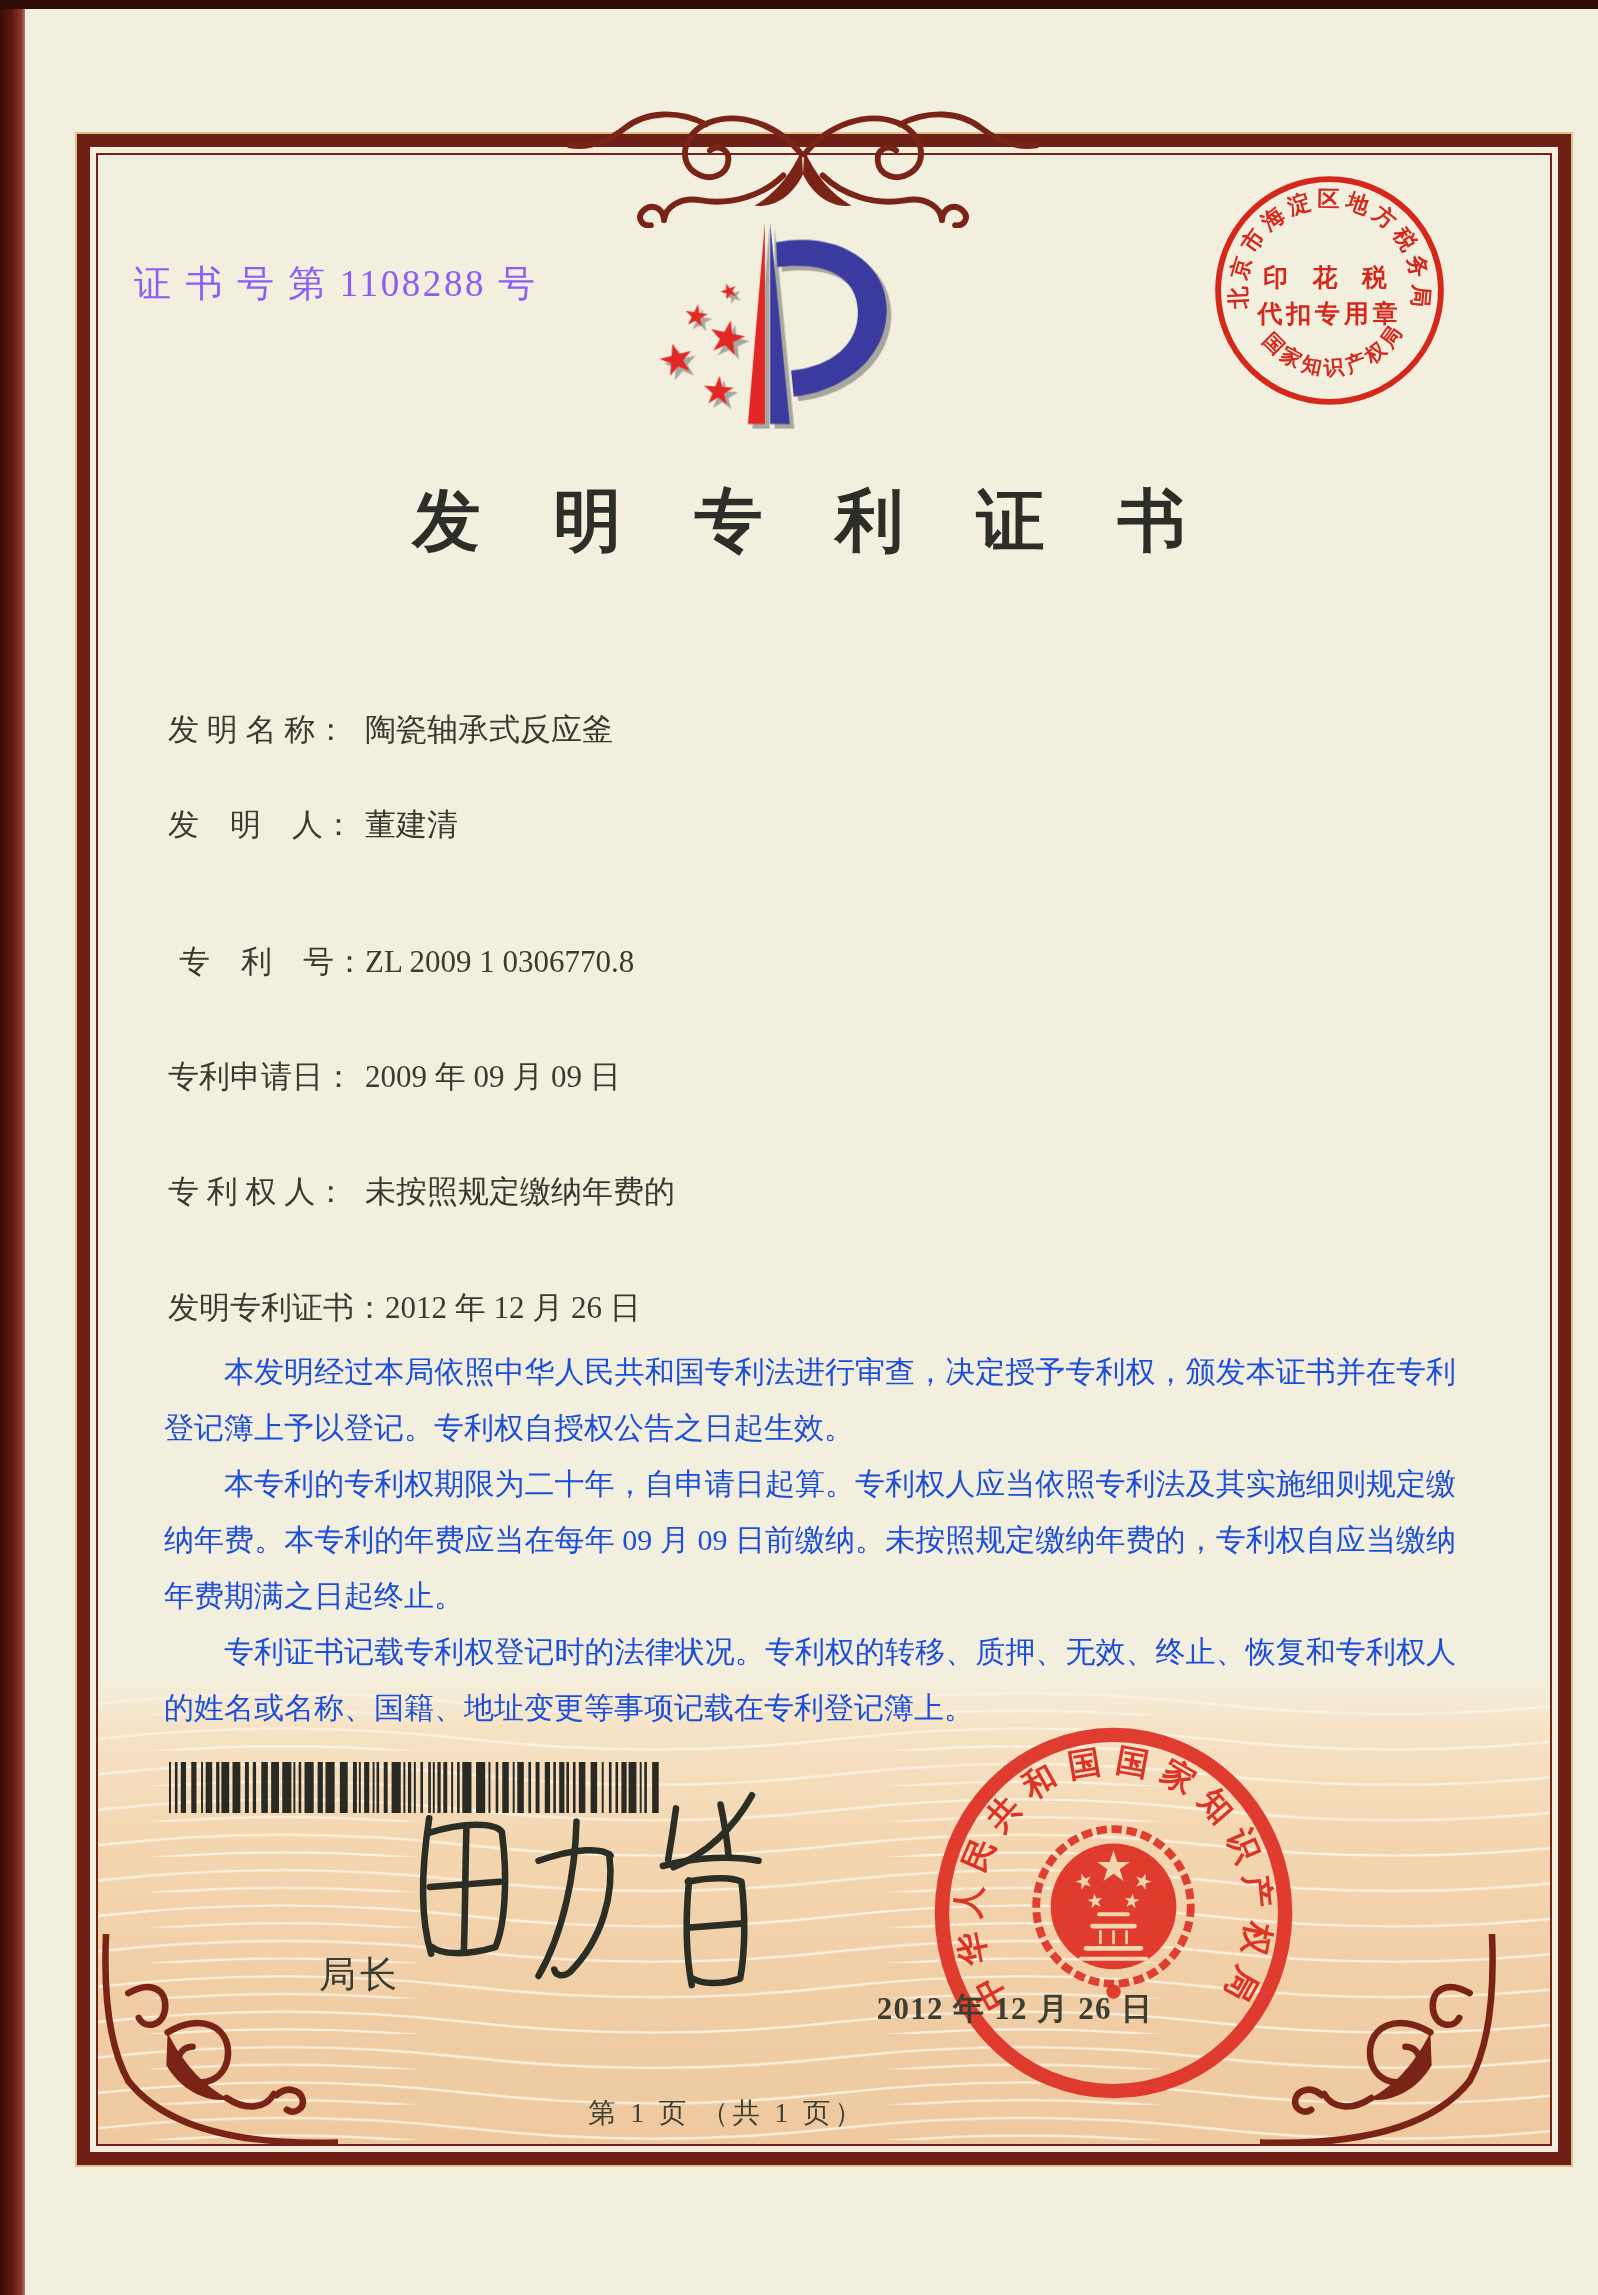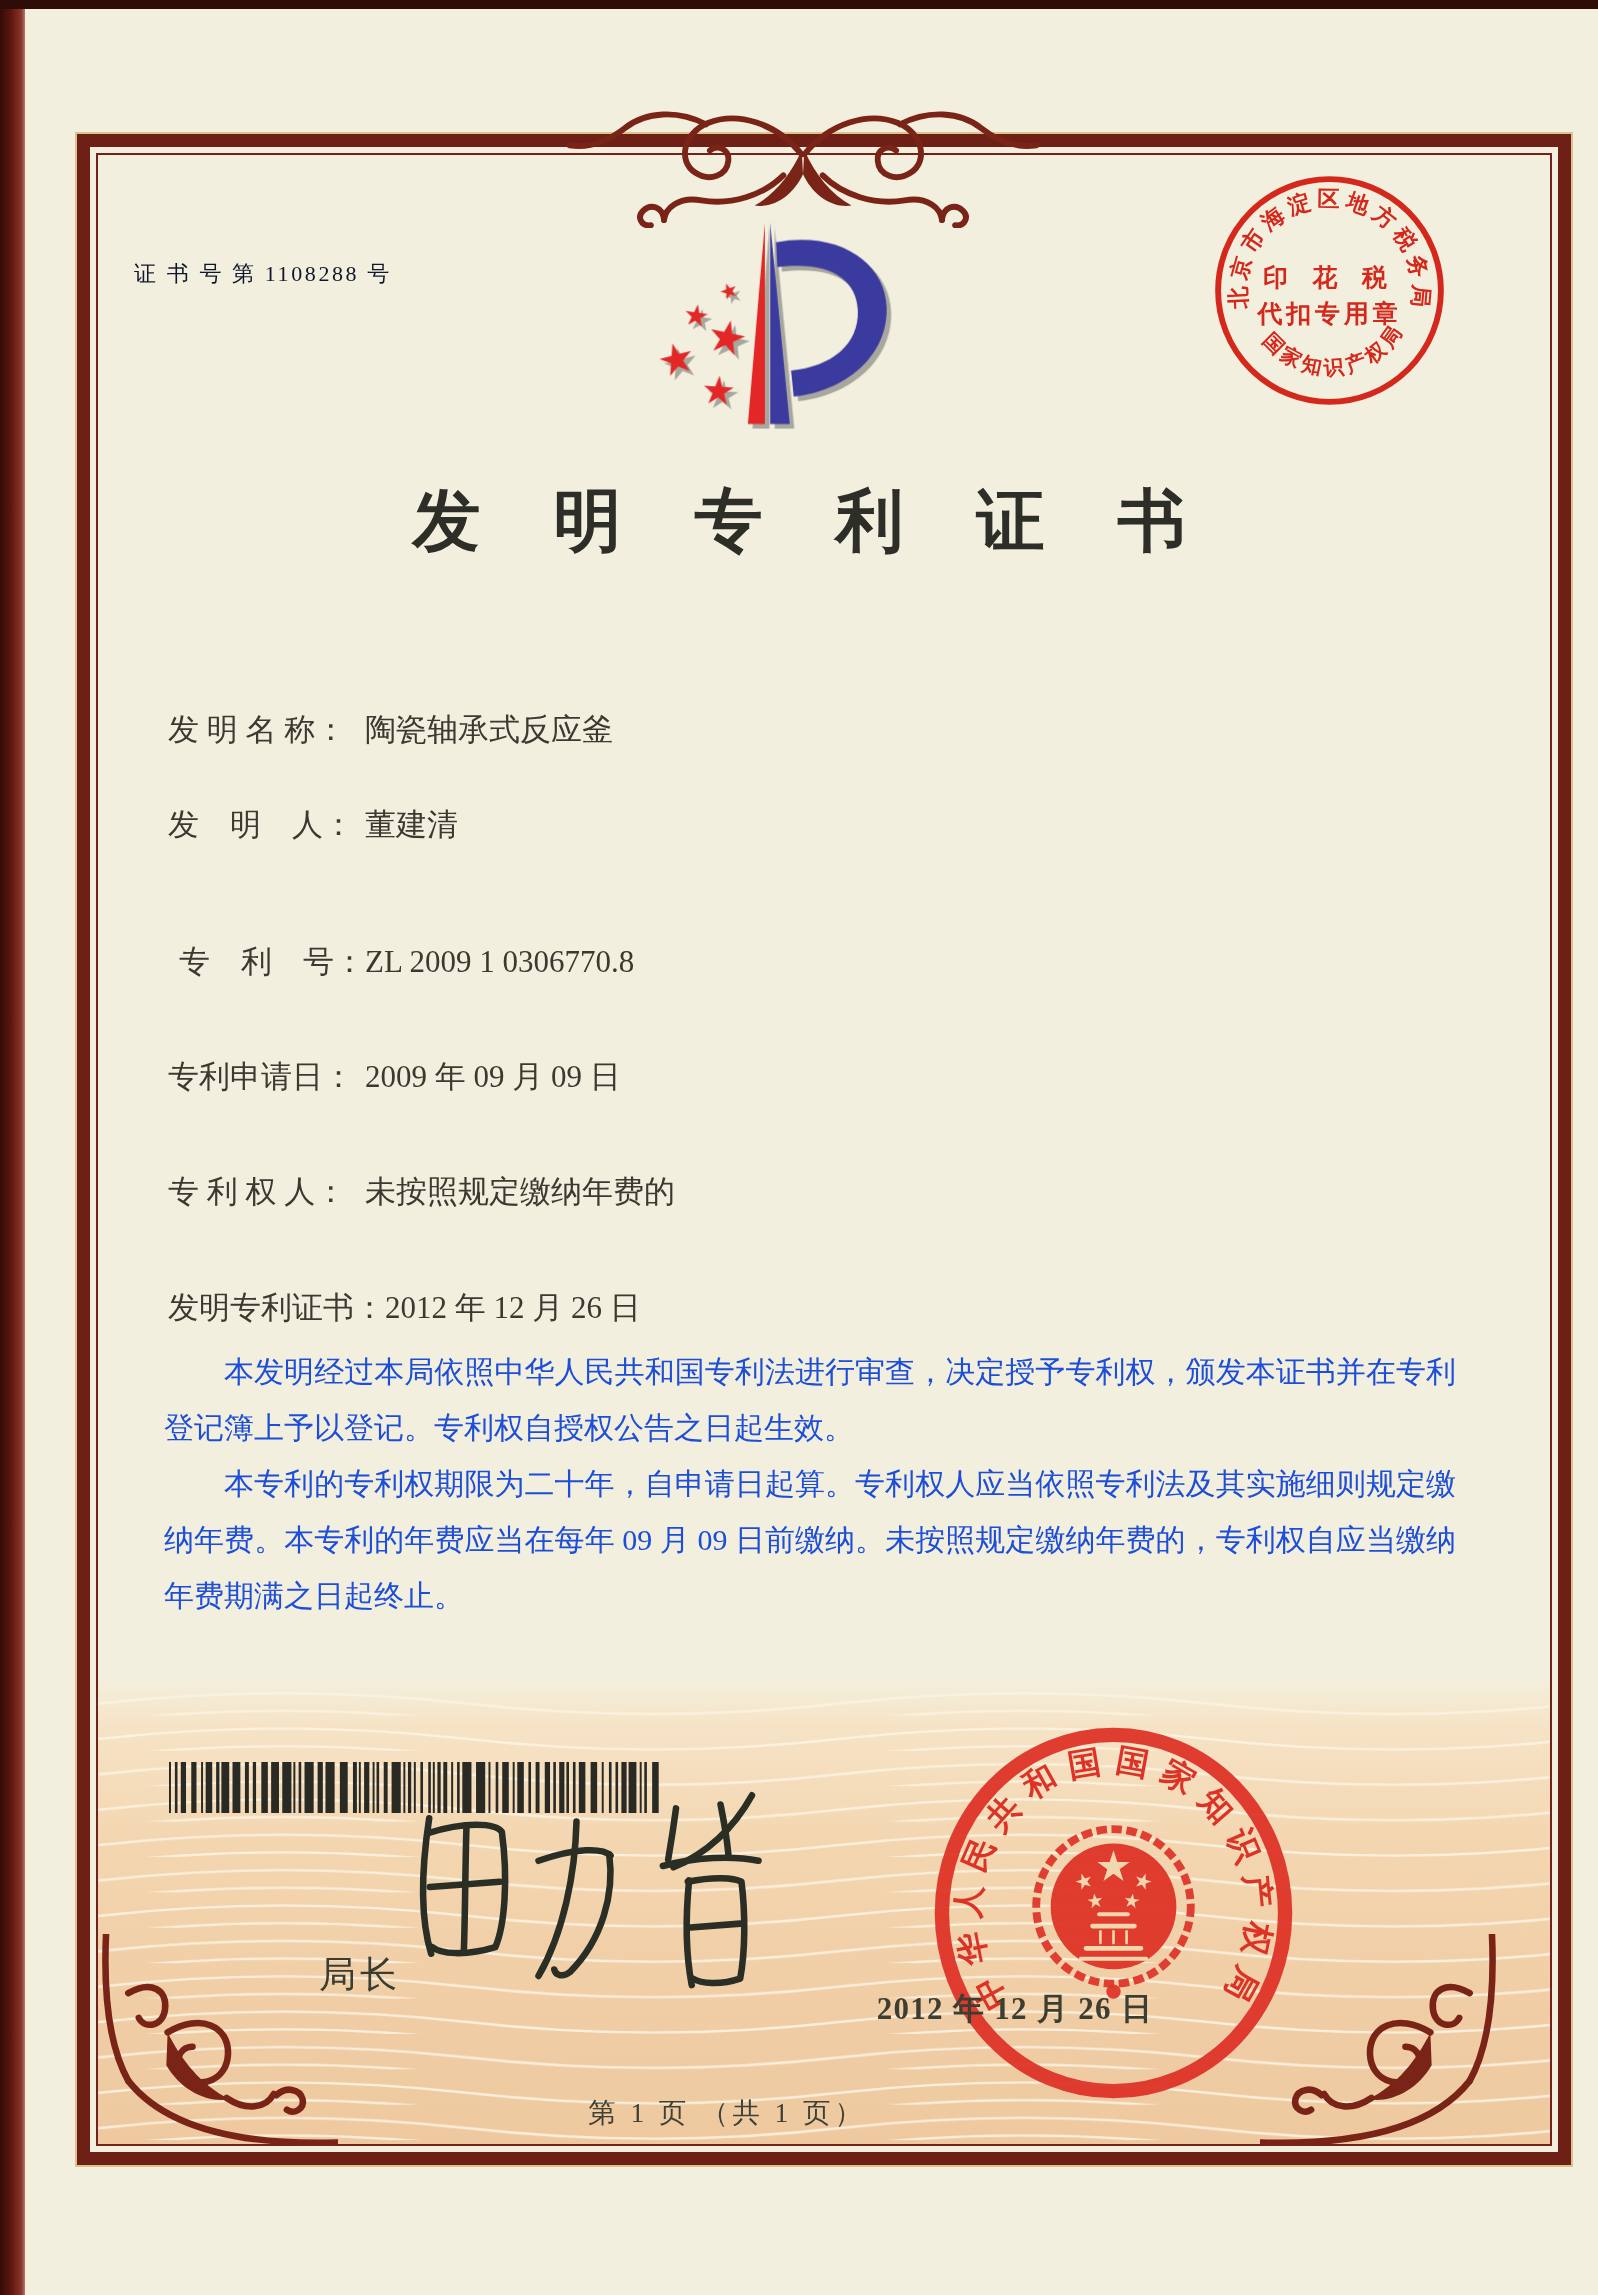--- a/index.html
+++ b/index.html
@@ -20,21 +20,21 @@
   
   .frame-outer{left:77px;top:134px;right:27.5px;bottom:130px;
     border:13px solid #6e1f16;box-shadow:0 0 0 2px rgba(198,140,40,.45);}
   .frame-inner{left:96px;top:153px;right:46px;bottom:149px;border:2.6px solid #70231a;}
 
   
   .guilloche{left:98px;top:1680px;width:1452px;height:464px;
     background:linear-gradient(180deg,#f4efdc 0%,#f6e3c6 10%,#f3d6b0 35%,#f0cda5 70%,#eec9a0 100%);}
   .guilloche svg{position:absolute;left:0;top:0;width:100%;height:100%;}
 
-  .cert-no{left:134px;top:259px;font-size:22px;letter-spacing:2.6px;color:#0f172a;}
+  .cert-no{left:134px;top:259px;font-size:37px;letter-spacing:2.6px;color:#8b5cf6;}
   .title{left:0;top:476px;width:1598px;text-align:center;font-size:68px;font-weight:bold;
     letter-spacing:73px;padding-left:73px;box-sizing:border-box;color:#2e2e28;}
 
   .field{position:absolute;left:168px;font-size:31px;color:#3a3a31;white-space:nowrap;}
   .field .lab{display:inline-block;min-width:197px;}
   .f0{top:709px;} .f1{top:804px;} .f2{top:941px;text-align:right;}
   .f3{top:1056px;} .f4{top:1171px;} .f5{top:1287px;}
 
   .body-text{left:164px;top:1344px;width:1292px;font-size:30px;line-height:56px;
     text-align:justify;color:#1d4ed8;}
@@ -139,20 +139,21 @@
 <div class="field f4">
   <span class="lab">专 利 权 人：</span><span>未按照规定缴纳年费的</span>
 </div>
 <div class="field f5">
   <span class="lab">发明专利证书：</span><span>2012 年 12 月 26 日</span>
 </div>
 
 <div class="abs body-text">
   <p>本发明经过本局依照中华人民共和国专利法进行审查，决定授予专利权，颁发本证书并在专利登记簿上予以登记。专利权自授权公告之日起生效。</p>
   <p>本专利的专利权期限为二十年，自申请日起算。专利权人应当依照专利法及其实施细则规定缴纳年费。本专利的年费应当在每年 09 月 09 日前缴纳。未按照规定缴纳年费的，专利权自应当缴纳年费期满之日起终止。</p>
+  <p>专利证书记载专利权登记时的法律状况。专利权的转移、质押、无效、终止、恢复和专利权人的姓名或名称、国籍、地址变更等事项记载在专利登记簿上。</p>
 </div>
 
 <div class="abs bc-wrap">
   <svg id="barcode-svg" viewBox="0 0 750 78" preserveAspectRatio="none" style="width:100%;height:100%;">
       <rect x="0" y="0" width="3" height="78" fill="#2a2a25"></rect>
       <rect x="9" y="0" width="4" height="78" fill="#2a2a25"></rect>
       <rect x="18" y="0" width="8" height="78" fill="#2a2a25"></rect>
       <rect x="34" y="0" width="8" height="78" fill="#2a2a25"></rect>
       <rect x="49" y="0" width="3" height="78" fill="#2a2a25"></rect>
       <rect x="56" y="0" width="10" height="78" fill="#2a2a25"></rect>

